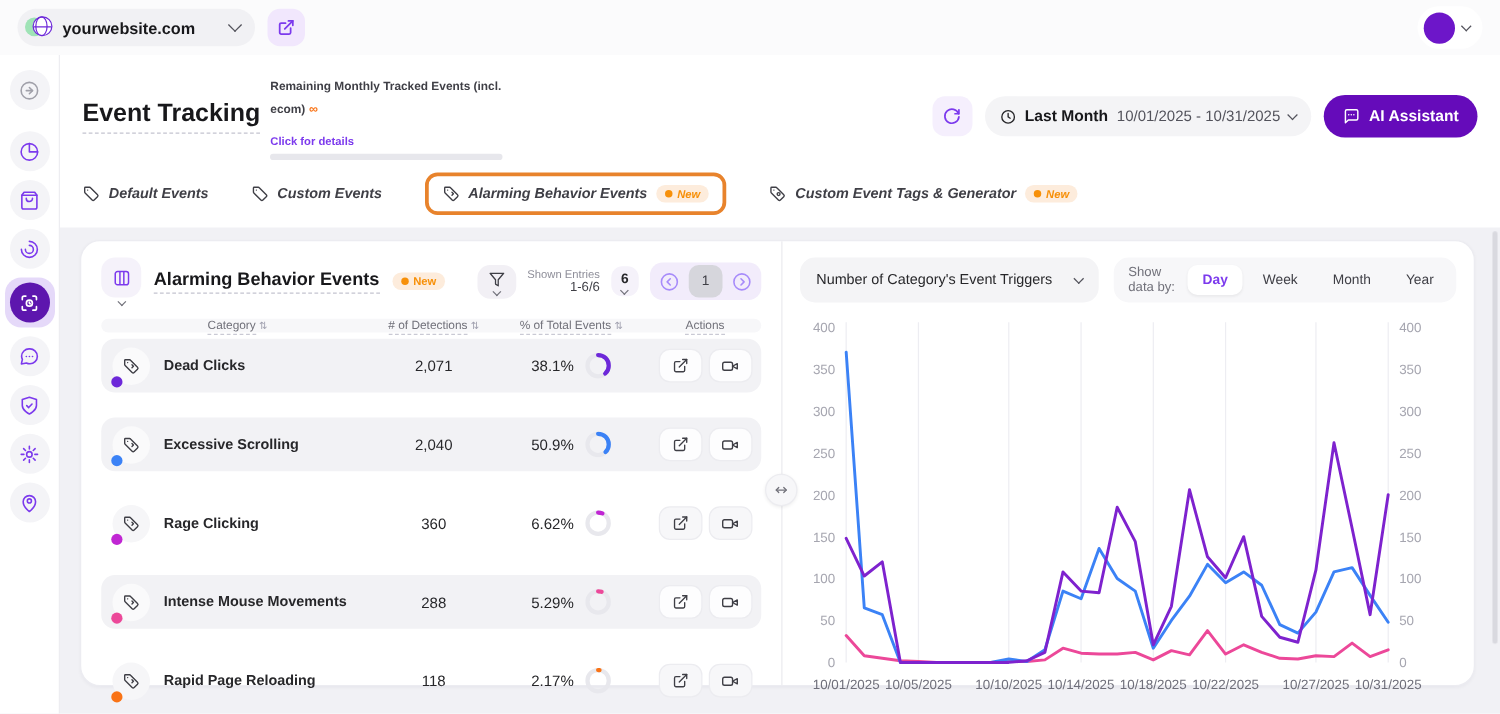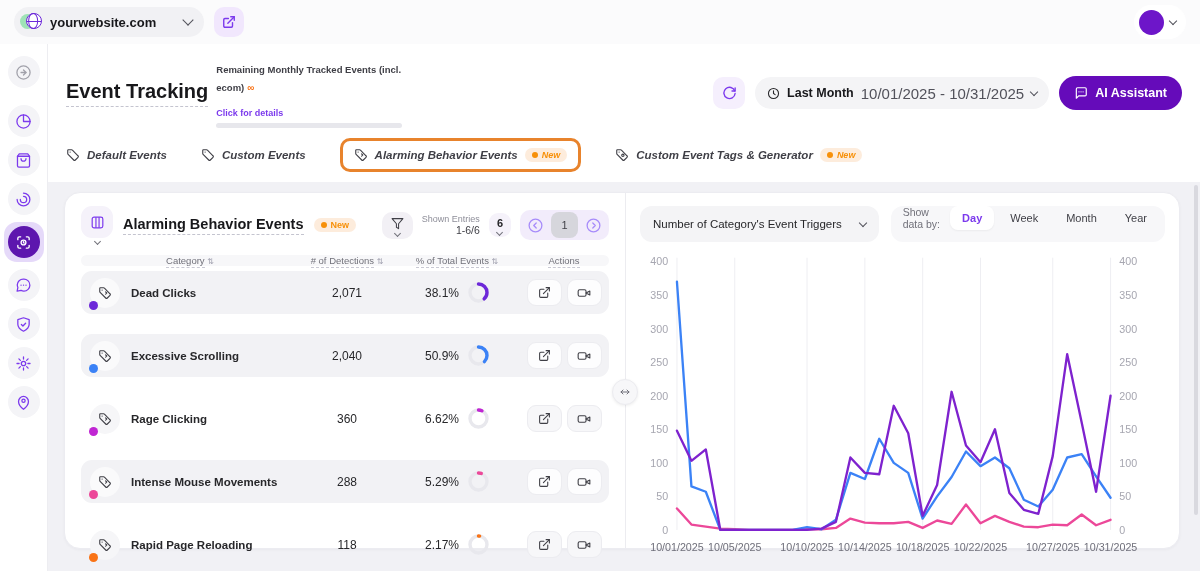--- a/index.html
+++ b/index.html
@@ -37,21 +37,21 @@
   .page-title { font-size:20px; font-weight:700; color:#18181b; border-bottom:1px dashed #c4c4cf; padding-bottom:3px; }
   .tracked { margin-top:1px; width:200px; }
   .tracked-label { font-size:9.5px; font-weight:700; color:#3f3f46; }
   .tracked-inf { color:#f97316; font-size:10px; font-weight:700; margin-left:3px; }
   .tracked-link { font-size:9px; font-weight:700; color:#7c3aed; cursor:pointer; margin-top:13px; }
   .tracked-bar { margin-top:5px; height:5px; width:186px; border-radius:3px; background:#e7e7ec; }
   .head-right { margin-left:auto; display:flex; align-items:center; gap:10px; }
   .refresh-btn { width:32px; height:32px; border-radius:10px; background:#f5effd; color:#7c3aed; display:flex; align-items:center; justify-content:center; cursor:pointer; }
   .period-pill { height:32px; background:#f4f4f6; border-radius:16px; display:flex; align-items:center; gap:7px; padding:0 12px; cursor:pointer; }
   .period-label { font-size:12.5px; font-weight:700; color:#18181b; }
-  .period-range { font-size:15px; color:#52525b; }
+  .period-range { font-size:12px; color:#52525b; }
   .chev-sm { width:6px; height:6px; border-right:1.4px solid #52525b; border-bottom:1.4px solid #52525b; transform:rotate(45deg); margin-top:-3px; }
   .ai-btn { height:34px; background:#650bba; border-radius:17px; color:#fff; display:flex; align-items:center; gap:7px; padding:0 15px; font-size:12.5px; font-weight:700; cursor:pointer; }
 
   
   .tabs { display:flex; align-items:center; padding:6px 18px 10px 18px; gap:34px;font-style:italic; }
   .tab { display:flex; align-items:center; gap:7px; font-size:11.5px; font-weight:700; color:#3f3f46; cursor:pointer; white-space:nowrap; }
   .tab svg { width:14px; height:14px; color:#3f3f46; }
   .tab.highlight { border:3px solid #e8832c; border-radius:10px; padding:7px 11px; }
   .new-badge { display:flex; align-items:center; gap:4px; background:#fdecdc; border-radius:9px; padding:2px 7px; }
   .new-dot { width:6px; height:6px; border-radius:50%; background:#f79009; }
@@ -99,21 +99,21 @@
 
   
   .vdivider { width:1px; background:#ececf0; position:relative; }
   .div-handle { position:absolute; left:-13px; top:186px; width:26px; height:26px; border-radius:50%; background:#f7f7f9; border:1px solid #ececf0; box-shadow:0 1px 3px rgba(0,0,0,.07); display:flex; align-items:center; justify-content:center; color:#71717a; cursor:col-resize; font-size:11px; }
 
   
   .cpanel { flex:1; padding:13px 14px 8px; display:flex; flex-direction:column; min-width:0; }
   .cpanel-head { display:flex; align-items:center; gap:12px; }
   .metric-dd { background:#f4f4f6; border-radius:12px; height:36px; display:flex; align-items:center; justify-content:space-between; padding:0 13px; width:262px; cursor:pointer; }
   .metric-dd span { font-size:11.5px; color:#27272a; }
-  .gran { margin-left:auto; background:#f7f7f9; border-radius:12px; height:36px; display:flex; align-items:flex-start; padding:0 6px 0 12px; gap:4px; }
+  .gran { margin-left:auto; background:#f7f7f9; border-radius:12px; height:36px; display:flex; align-items:center; padding:0 6px 0 12px; gap:4px; }
   .gran-label { font-size:10.5px; color:#71717a; margin-right:5px; }
   .gran-btn { font-size:11px; color:#3f3f46; padding:6px 12px; border-radius:8px; cursor:pointer; }
   .gran-btn.sel { background:#ffffff; color:#7c3aed; font-weight:700; box-shadow:0 1px 2px rgba(0,0,0,.05); }
   .chart-wrap { flex:1; margin-top:6px; }
   .chart-wrap svg { width:100%; height:100%; display:block; }
 
   .scrollbar { position:fixed; right:2px; top:185px; width:4px; height:330px; border-radius:2px; background:#d9d9df; }
 </style>
 </head>
 <body>

